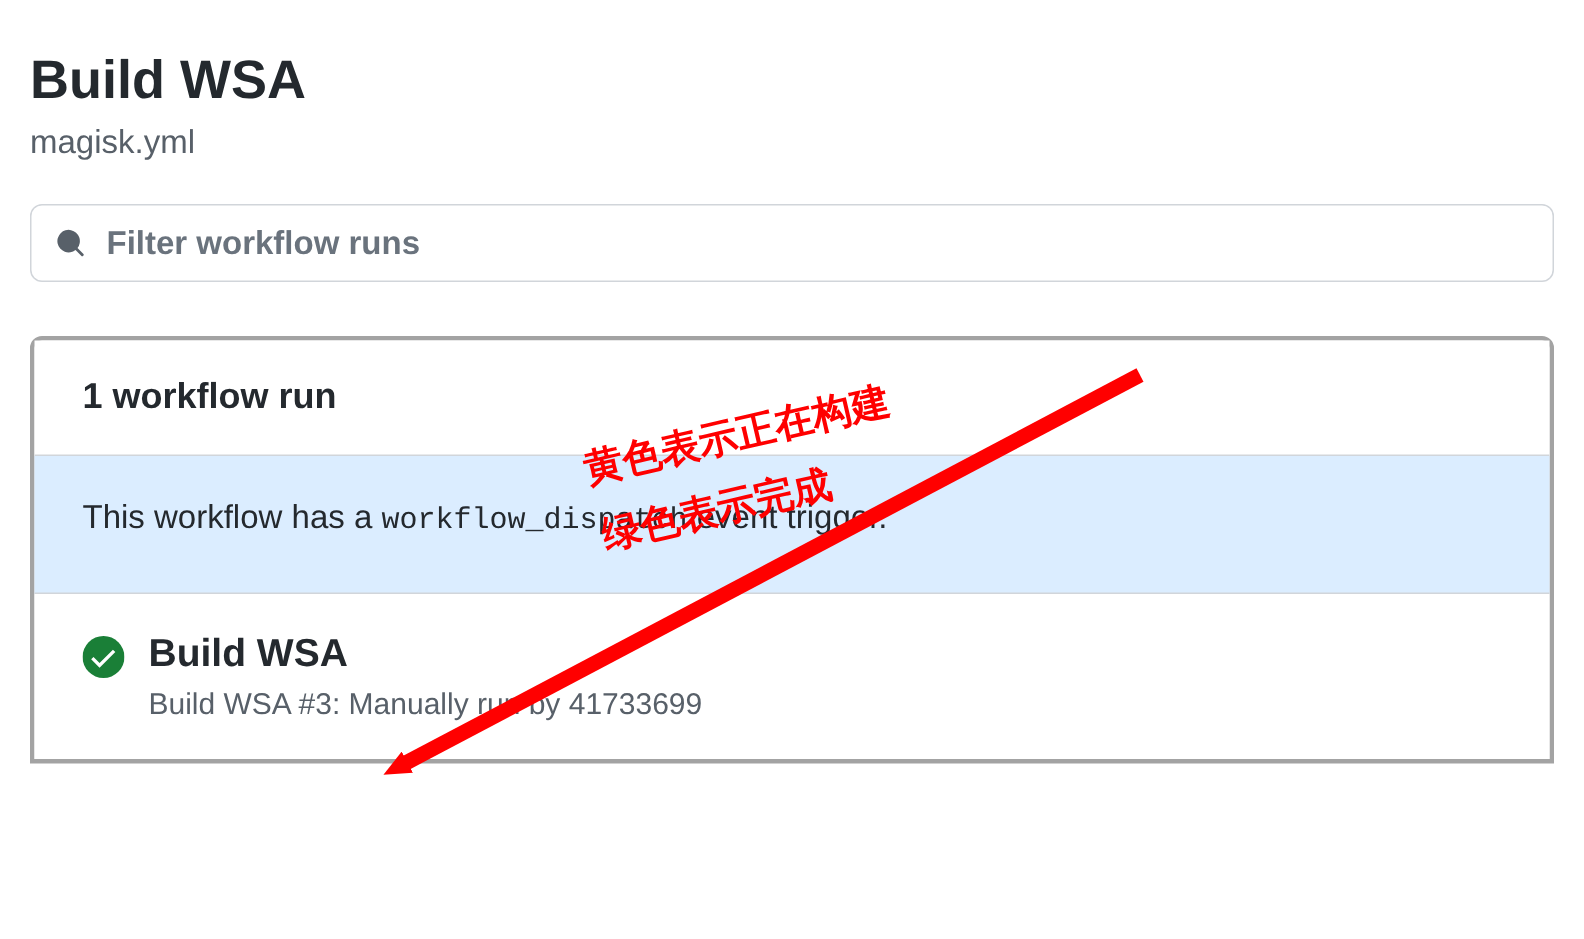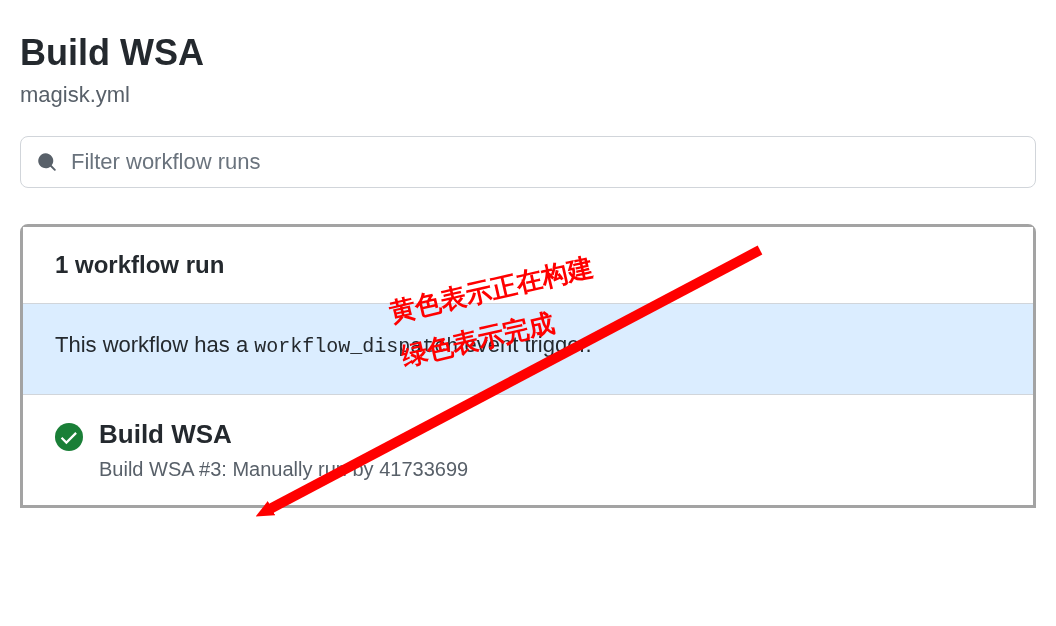--- a/index.html
+++ b/index.html
@@ -42,20 +42,21 @@
       margin-right: 14px;
       flex-shrink: 0;
     }
     .search-input {
       border: none;
       outline: none;
       font-size: 22px;
       color: #586069;
       width: 100%;
       background: transparent;
+      font-weight: bold;
     }
     .search-input::placeholder {
       color: #6a737d;
     }
     .panel {
       border: 3px solid #a3a3a3;
       border-radius: 8px 8px 0 0;
       overflow: visible;
     }
     .panel-header {

